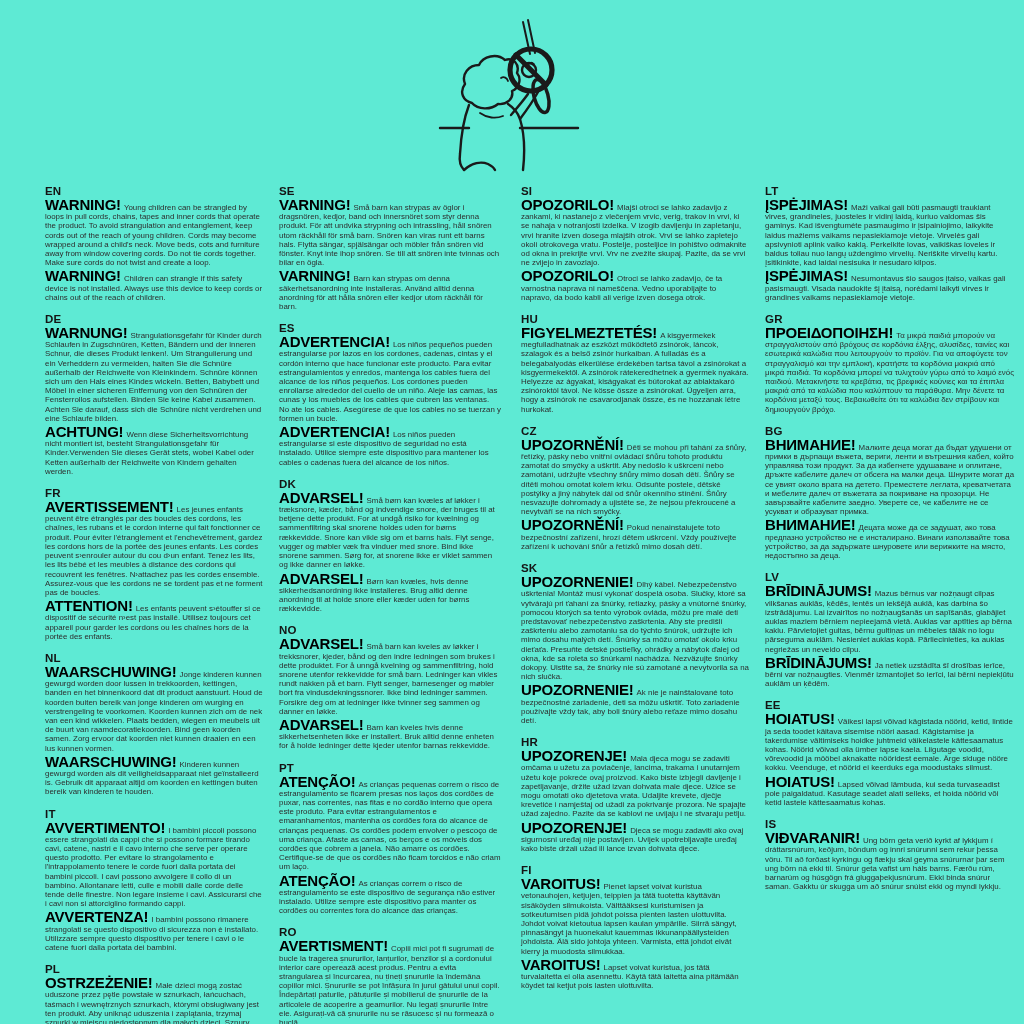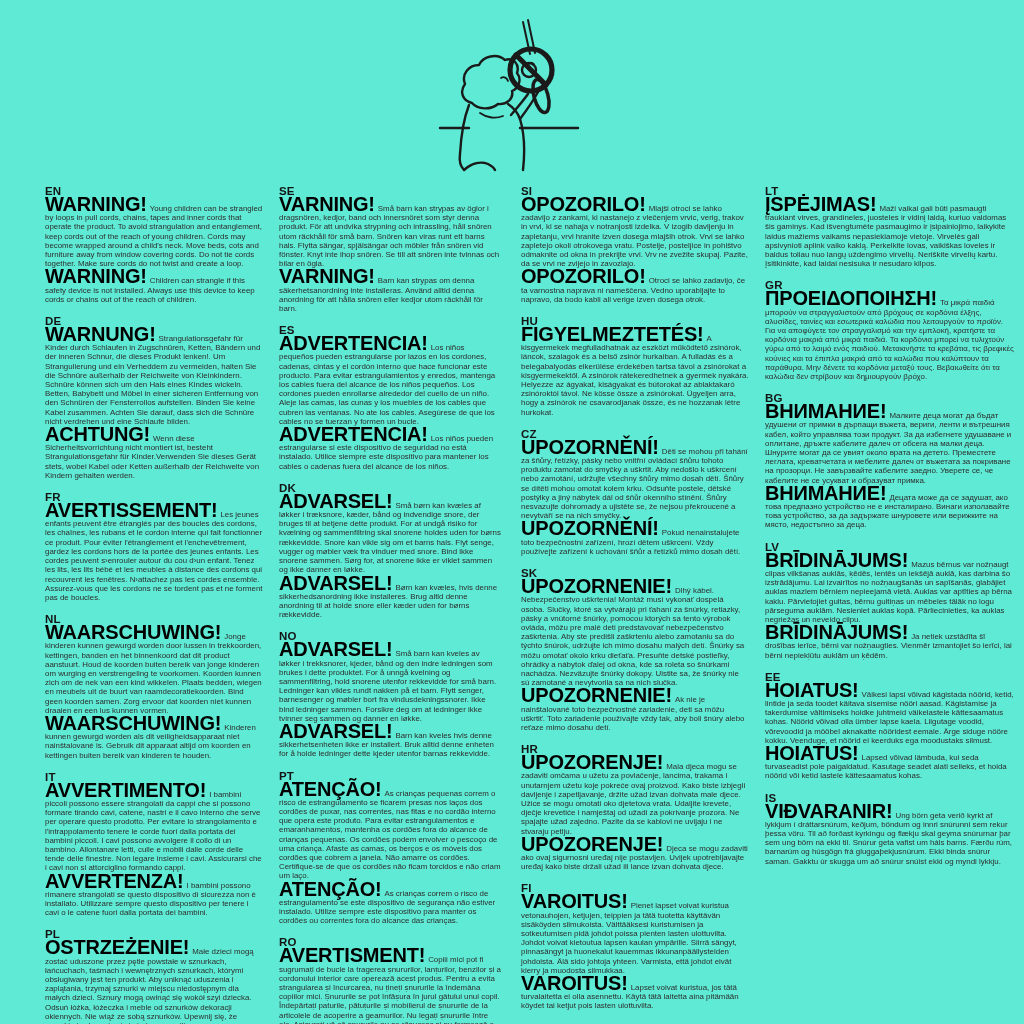--- a/index.html
+++ b/index.html
@@ -7,21 +7,21 @@
   .sheet{position:relative;width:1024px;height:1024px;background:#5eead4;overflow:hidden;}
   .figure{position:absolute;left:428px;top:12px;width:210px;height:160px;}
   .col{position:absolute;top:185px;}
   #col1{left:45px;width:218px;}
   #col2{left:279px;width:222px;}
   #col3{left:521px;width:228px;}
   #col4{left:765px;width:250px;}
   .lang{font-size:11.5px;font-weight:700;color:#141414;margin:0 0 3px 0;letter-spacing:.2px;}
   .section{margin-bottom:11px;}
   .para{margin:0 0 4px 0;font-size:7.9px;line-height:9.2px;color:#2d2d2d;text-align:left;}
-  .kw{font-size:20px;font-weight:700;color:#000;letter-spacing:-.2px;margin-right:3px;}
+  .kw{font-size:15px;font-weight:700;color:#000;letter-spacing:-.2px;margin-right:3px;}
   svg .ln{fill:none;stroke:#1a1a1a;stroke-linecap:round;stroke-linejoin:round;}
 </style>
 </head>
 <body>
 
 <div class="sheet">
 
   <div class="figure">
     <svg viewBox="0 0 210 160" width="210" height="160">
 
@@ -61,25 +61,26 @@
         <p class="para"><span class="kw">WARNING!</span><span>Children can strangle if this safety device is not installed. Always use this device to keep cords or chains out of the reach of children.</span></p>
       </div>
       <div class="section">
         <div class="lang">DE</div>
         <p class="para"><span class="kw">WARNUNG!</span><span>Strangulationsgefahr für Kinder durch Schlaufen in Zugschnüren, Ketten, Bändern und der inneren Schnur, die dieses Produkt lenken!. Um Strangulierung und ein Verheddern zu vermeiden, halten Sie die Schnüre außerhalb der Reichweite von Kleinkindern. Schnüre können sich um den Hals eines Kindes wickeln. Betten, Babybett und Möbel in einer sicheren Entfernung von den Schnüren der Fensterrollos aufstellen. Binden Sie keine Kabel zusammen. Achten Sie darauf, dass sich die Schnüre nicht verdrehen und eine Schlaufe bilden.</span></p>
         <p class="para"><span class="kw">ACHTUNG!</span><span>Wenn diese Sicherheitsvorrichtung nicht montiert ist, besteht Strangulationsgefahr für Kinder.Verwenden Sie dieses Gerät stets, wobei Kabel oder Ketten außerhalb der Reichweite von Kindern gehalten werden.</span></p>
       </div>
       <div class="section">
         <div class="lang">FR</div>
         <p class="para"><span class="kw">AVERTISSEMENT!</span><span>Les jeunes enfants peuvent être étranglés par des boucles des cordons, les chaînes, les rubans et le cordon interne qui fait fonctionner ce produit. Pour éviter l'étranglement et l'enchevêtrement, gardez les cordons hors de la portée des jeunes enfants. Les cordes peuvent s›enrouler autour du cou d›un enfant. Tenez les lits, les lits bébé et les meubles à distance des cordons qui recouvrent les fenêtres. N›attachez pas les cordes ensemble. Assurez-vous que les cordons ne se tordent pas et ne forment pas de boucles.</span></p>
+        <p class="para"><span class="kw">ATTENTION!</span><span>Les enfants peuvent s›étouffer si ce dispositif de sécurité n›est pas installé. Utilisez toujours cet appareil pour garder les cordons ou les chaînes hors de la portée des enfants.</span></p>
       </div>
       <div class="section">
         <div class="lang">NL</div>
         <p class="para"><span class="kw">WAARSCHUWING!</span><span>Jonge kinderen kunnen gewurgd worden door lussen in trekkoorden, kettingen, banden en het binnenkoord dat dit product aanstuurt. Houd de koorden buiten bereik van jonge kinderen om wurging en verstrengeling te voorkomen. Koorden kunnen zich om de nek van een kind wikkelen. Plaats bedden, wiegen en meubels uit de buurt van raamdecoratiekoorden. Bind geen koorden samen. Zorg ervoor dat koorden niet kunnen draaien en een lus kunnen vormen.</span></p>
-        <p class="para"><span class="kw">WAARSCHUWING!</span><span>Kinderen kunnen gewurgd worden als dit veiligheidsapparaat niet nainštalované is. Gebruik dit apparaat altijd om koorden en kettingen buiten bereik van kinderen te houden.</span></p>
+        <p class="para"><span class="kw">WAARSCHUWING!</span><span>Kinderen kunnen gewurgd worden als dit veiligheidsapparaat niet geïnstalleerd is. Gebruik dit apparaat altijd om koorden en kettingen buiten bereik van kinderen te houden.</span></p>
       </div>
       <div class="section">
         <div class="lang">IT</div>
         <p class="para"><span class="kw">AVVERTIMENTO!</span><span>I bambini piccoli possono essere strangolati da cappi che si possono formare tirando cavi, catene, nastri e il cavo interno che serve per operare questo prodotto. Per evitare lo strangolamento e l'intrappolamento tenere le corde fuori dalla portata dei bambini piccoli. I cavi possono avvolgere il collo di un bambino. Allontanare letti, culle e mobili dalle corde delle tende delle finestre. Non legare insieme i cavi. Assicurarsi che i cavi non si attorciglino formando cappi.</span></p>
         <p class="para"><span class="kw">AVVERTENZA!</span><span>I bambini possono rimanere strangolati se questo dispositivo di sicurezza non è installato. Utilizzare sempre questo dispositivo per tenere i cavi o le catene fuori dalla portata dei bambini.</span></p>
       </div>
       <div class="section">
         <div class="lang">PL</div>
         <p class="para"><span class="kw">OSTRZEŻENIE!</span><span>Małe dzieci mogą zostać uduszone przez pętle powstałe w sznurkach, łańcuchach, taśmach i wewnętrznych sznurkach, którymi obsługiwany jest ten produkt. Aby uniknąć uduszenia i zaplątania, trzymaj sznurki w miejscu niedostępnym dla małych dzieci. Sznury mogą owinąć się wokół szyi dziecka. Odsuń łóżka, łóżeczka i meble od sznurków dekoracji okiennych. Nie wiąż ze sobą sznurków. Upewnij się, że sznurki nie skręcają się i nie tworzą pętli.</span></p>
       </div>
@@ -144,20 +145,21 @@
       <div class="section">
         <div class="lang">FI</div>
         <p class="para"><span class="kw">VAROITUS!</span><span>Pienet lapset voivat kuristua vetonauhojen, ketjujen, teippien ja tätä tuotetta käyttävän sisäköyden silmukoista. Välttääksesi kuristumisen ja sotkeutumisen pidä johdot poissa pienten lasten ulottuvilta. Johdot voivat kietoutua lapsen kaulan ympärille. Siirrä sängyt, pinnasängyt ja huonekalut kauemmas ikkunanpäällysteiden johdoista. Älä sido johtoja yhteen. Varmista, että johdot eivät kierry ja muodosta silmukkaa.</span></p>
         <p class="para"><span class="kw">VAROITUS!</span><span>Lapset voivat kuristua, jos tätä turvalaitetta ei olla asennettu. Käytä tätä laitetta aina pitämään köydet tai ketjut pois lasten ulottuvilta.</span></p>
       </div>
     </div>
   <div id="col4" class="col">
       <div class="section">
         <div class="lang">LT</div>
         <p class="para"><span class="kw">ĮSPĖJIMAS!</span><span>Maži vaikai gali būti pasmaugti traukiant virves, grandineles, juosteles ir vidinį laidą, kuriuo valdomas šis gaminys. Kad išvengtumėte pasmaugimo ir įsipainiojimo, laikykite laidus mažiems vaikams nepasiekiamoje vietoje. Virvelės gali apsivynioti aplink vaiko kaklą. Perkelkite lovas, vaikiškas loveles ir baldus toliau nuo langų uždengimo virvelių. Neriškite virvelių kartu. Įsitikinkite, kad laidai nesisuka ir nesudaro kilpos.</span></p>
+        <p class="para"><span class="kw">ĮSPĖJIMAS!</span><span>Nesumontavus šio saugos įtaiso, vaikas gali pasismaugti. Visada naudokite šį įtaisą, norėdami laikyti virves ir grandines vaikams nepasiekiamoje vietoje.</span></p>
       </div>
       <div class="section">
         <div class="lang">GR</div>
         <p class="para"><span class="kw">ΠΡΟΕΙΔΟΠΟΙΗΣΗ!</span><span>Τα μικρά παιδιά μπορούν να στραγγαλιστούν από βρόχους σε κορδόνια έλξης, αλυσίδες, ταινίες και εσωτερικά καλώδια που λειτουργούν το προϊόν. Για να αποφύγετε τον στραγγαλισμό και την εμπλοκή, κρατήστε τα κορδόνια μακριά από μικρά παιδιά. Τα κορδόνια μπορεί να τυλιχτούν γύρω από το λαιμό ενός παιδιού. Μετακινήστε τα κρεβάτια, τις βρεφικές κούνιες και τα έπιπλα μακριά από τα καλώδια που καλύπτουν τα παράθυρα. Μην δένετε τα κορδόνια μεταξύ τους. Βεβαιωθείτε ότι τα καλώδια δεν στρίβουν και δημιουργούν βρόχο.</span></p>
       </div>
       <div class="section">
         <div class="lang">BG</div>
         <p class="para"><span class="kw">ВНИМАНИЕ!</span><span>Малките деца могат да бъдат удушени от примки в дърпащи въжета, вериги, ленти и вътрешния кабел, който управлява този продукт. За да избегнете удушаване и оплитане, дръжте кабелите далеч от обсега на малки деца. Шнурите могат да се увият около врата на детето. Преместете леглата, креватчетата и мебелите далеч от въжетата за покриване на прозорци. Не завързвайте кабелите заедно. Уверете се, че кабелите не се усукват и образуват примка.</span></p>
         <p class="para"><span class="kw">ВНИМАНИЕ!</span><span>Децата може да се задушат, ако това предпазно устройство не е инсталирано. Винаги използвайте това устройство, за да задържате шнуровете или верижките на място, недостъпно за деца.</span></p>
       </div>

